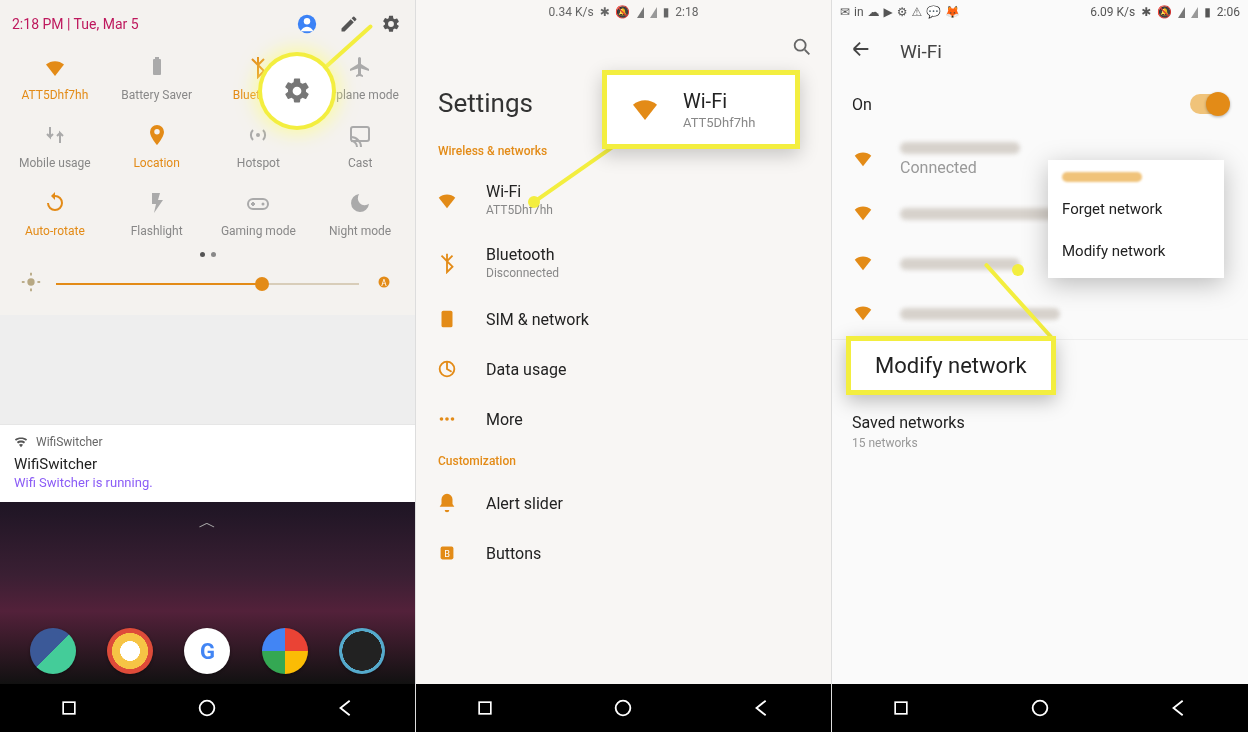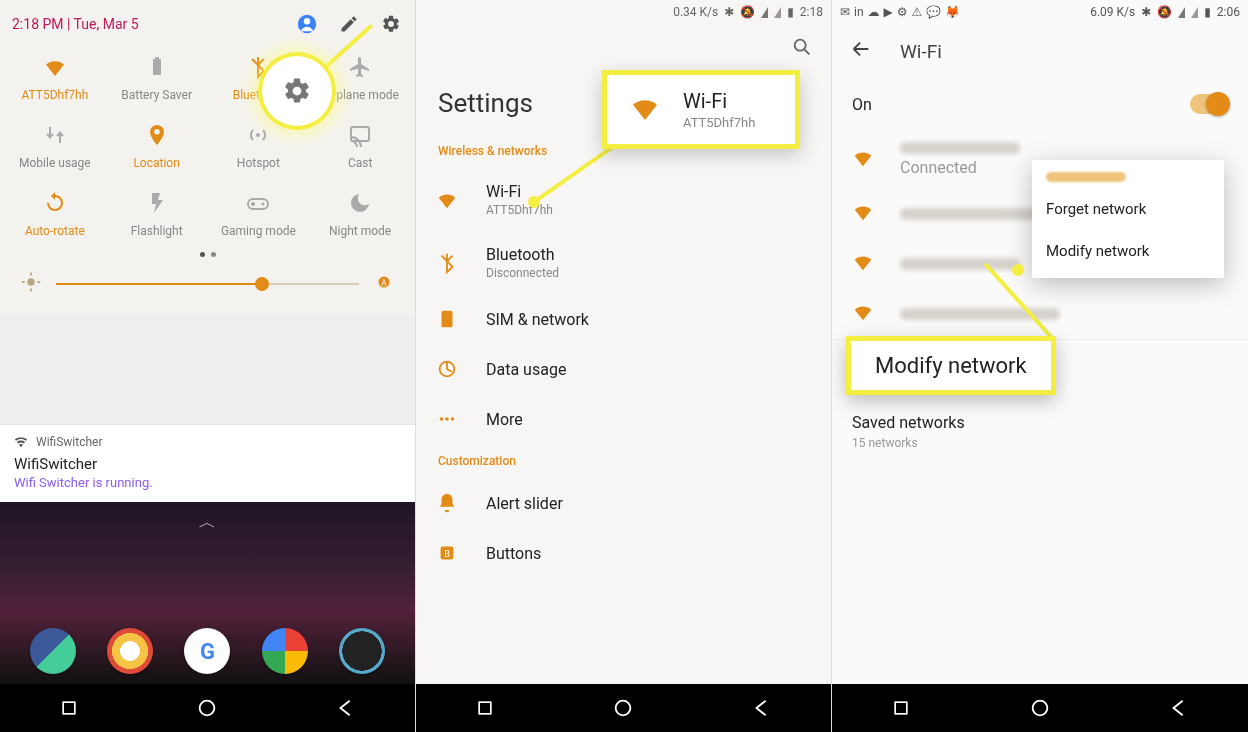--- a/index.html
+++ b/index.html
@@ -2,21 +2,21 @@
 <html><head>
 <meta charset="utf-8">
 <style>
   *{box-sizing:border-box;margin:0;padding:0;font-family:Roboto,Arial,sans-serif;-webkit-font-smoothing:antialiased}
   body{background:#fff;width:1250px;height:732px;overflow:hidden;position:relative}
   .row{display:flex;width:1250px;height:732px}
   .phone{position:relative;width:416px;height:732px;background:#eee;overflow:hidden;border-right:1px solid #ddd}
   .phone:last-child{border-right:none}
 
   
-  .sb{height:24px;display:flex;align-items:center;justify-content:flex-end;padding:0 8px;font-size:12px;color:#555;gap:6px;background:transparent}
+  .sb{height:24px;display:flex;align-items:center;justify-content:center;padding:0 8px;font-size:12px;color:#555;gap:6px;background:transparent}
   .sb .left{margin-right:auto;display:flex;gap:4px;align-items:center}
   .triangle{width:0;height:0;border-left:7px solid transparent;border-bottom:11px solid #777}
 
   
   .nav{position:absolute;bottom:0;left:0;right:0;height:48px;background:#000;display:flex;align-items:center;justify-content:space-around}
   .nav .nbtn{width:24px;height:24px;display:flex;align-items:center;justify-content:center}
 
   
   .s1-top{position:absolute;top:0;left:0;right:0;background:#f4f2ef}
   .s1-header{display:flex;align-items:center;height:48px;padding:0 12px;color:#be185d;font-size:14px}
@@ -84,21 +84,21 @@
   .toggle{width:38px;height:20px;border-radius:10px;background:#f0c37a;position:relative}
   .toggle .knob{position:absolute;right:-2px;top:-2px;width:24px;height:24px;border-radius:50%;background:#e38b17;box-shadow:0 1px 3px rgba(0,0,0,.3)}
   .net{display:flex;align-items:center;gap:26px;padding:12px 20px}
   .net .wic{color:#e38b17}
   .blur{width:120px;height:12px;border-radius:6px;background:#d7d2cc;filter:blur(2px)}
   .blur.lg{width:160px}
   .net .sub{font-size:16px;color:#999;margin-top:4px}
   .pref{padding:18px 20px;font-size:16px;color:#222;border-top:1px solid #eee}
   .pref .ps{font-size:12px;color:#999;margin-top:4px}
 
-  .menu{position:absolute;right:24px;top:160px;background:#fff;box-shadow:0 6px 24px rgba(0,0,0,.25);width:192px;z-index:70;padding:6px 0}
+  .menu{position:absolute;right:24px;top:160px;background:#fff;box-shadow:0 6px 24px rgba(0,0,0,.25);width:176px;z-index:70;padding:6px 0}
   .menu .mh{padding:6px 14px}
   .menu .mhb{width:80px;height:10px;border-radius:5px;background:#f0c37a;filter:blur(1px)}
   .menu .mi{padding:12px 14px;font-size:15px;color:#222}
 
   .callout3{position:absolute;left:14px;top:336px;border:5px solid #f3ee3f;background:#fff;box-shadow:0 6px 18px rgba(0,0,0,.25);padding:12px 24px;font-size:22px;color:#222;z-index:80}
   .leader3{position:absolute;height:4px;background:#f3ee3f;z-index:75;border-radius:2px}
   .ldot3{position:absolute;width:12px;height:12px;border-radius:50%;background:#f3ee3f;z-index:76}
 
 </style>
 </head>

